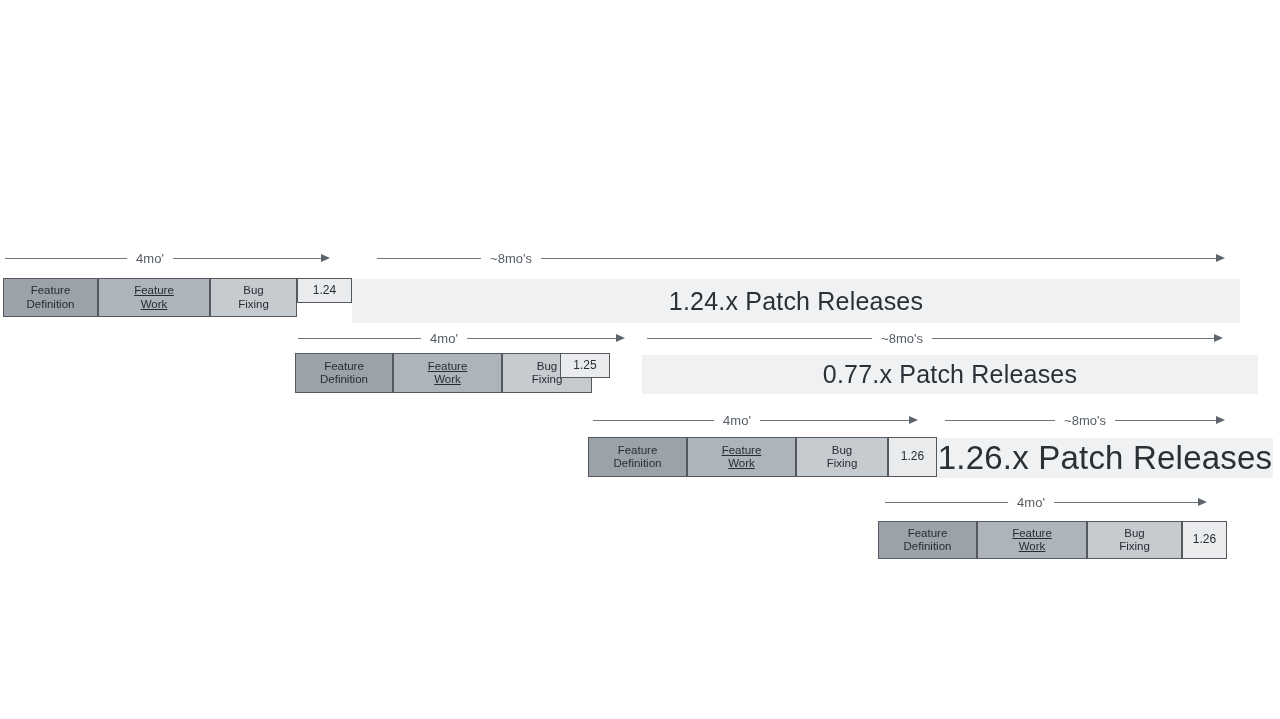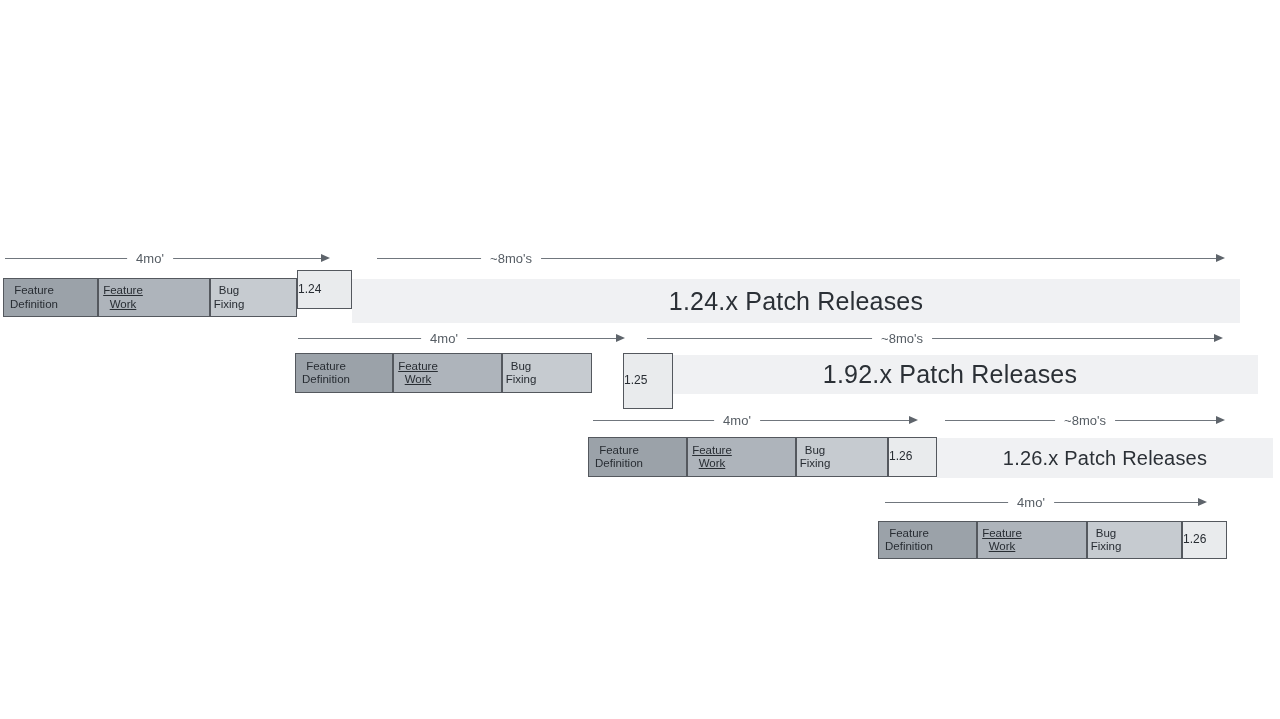--- a/index.html
+++ b/index.html
@@ -23,35 +23,35 @@
   }
   .arrow .lbl{
     position:absolute;top:-8px;transform:translateX(-50%);
     background:#ffffff;padding:0 9px;
     font-size:13px;line-height:17px;color:#565d64;white-space:nowrap;
   }
   
   .pbox{
     position:absolute;box-sizing:border-box;
     border:1.5px solid #54585e;
-    display:flex;align-items:center;justify-content:flex-start;text-align:center;
+    display:flex;align-items:center;justify-content:center;text-align:center;
     font-size:11.5px;line-height:13.5px;color:#282d33;
   }
   .pbox span{display:block;}
   .fill-def{background:#9ba2a9;}
   .fill-work{background:#aeb4bb;text-decoration:underline;}
   .fill-bug{background:#c6cbd0;}
   .fill-ver{background:#e9ebed;font-size:12px;}
   
   .patch-bar{
     position:absolute;background:#f0f1f3;
     display:flex;align-items:center;justify-content:center;
     color:#2b3036;font-size:25px;letter-spacing:0.2px;white-space:nowrap;
   }
-  .patch-bar.big{font-size:20px;}
+  .patch-bar.big{font-size:33px;}
 </style>
 </head>
 <body>
 
 <div class="stage">
 
   <div>
     <div class="arrow" style="left:5px;top:258px;width:325px">
       <span class="shaft"></span>
       <span class="head"></span>
@@ -67,49 +67,49 @@
     </div>
     <div class="pbox fill-def" style="left:3px;top:278px;width:95px;height:39px">
       <span style="width:60px">Feature Definition</span>
     </div>
     <div class="pbox fill-work" style="left:98px;top:278px;width:112px;height:39px">
       <span style="width:48px">Feature Work</span>
     </div>
     <div class="pbox fill-bug" style="left:210px;top:278px;width:87px;height:39px">
       <span style="width:36px">Bug Fixing</span>
     </div>
-    <div class="pbox fill-ver" style="left:297px;top:270px;width:55px;height:39px">
+    <div class="pbox fill-ver" style="left:297px;top:278px;width:55px;height:25px">
       <span>1.24</span>
     </div>
   </div>
 
   <div>
     <div class="arrow" style="left:298px;top:338px;width:327px">
       <span class="shaft"></span>
       <span class="head"></span>
       <span class="lbl" style="left:146px">4mo'</span>
     </div>
     <div class="arrow" style="left:647px;top:338px;width:576px">
       <span class="shaft"></span>
       <span class="head"></span>
       <span class="lbl" style="left:255px">~8mo's</span>
     </div>
     <div class="patch-bar" style="left:642px;top:355px;width:616px;height:39px">
-      <span>1.92.x Patch Releases</span>
+      <span>0.77.x Patch Releases</span>
     </div>
     <div class="pbox fill-def" style="left:295px;top:353px;width:98px;height:40px">
       <span style="width:60px">Feature Definition</span>
     </div>
     <div class="pbox fill-work" style="left:393px;top:353px;width:109px;height:40px">
       <span style="width:48px">Feature Work</span>
     </div>
     <div class="pbox fill-bug" style="left:502px;top:353px;width:90px;height:40px">
       <span style="width:36px">Bug Fixing</span>
     </div>
-    <div class="pbox fill-ver" style="left:623px;top:353px;width:50px;height:56px">
+    <div class="pbox fill-ver" style="left:560px;top:353px;width:50px;height:25px">
       <span>1.25</span>
     </div>
   </div>
 
   <div>
     <div class="arrow" style="left:593px;top:420px;width:325px">
       <span class="shaft"></span>
       <span class="head"></span>
       <span class="lbl" style="left:144px">4mo'</span>
     </div>

